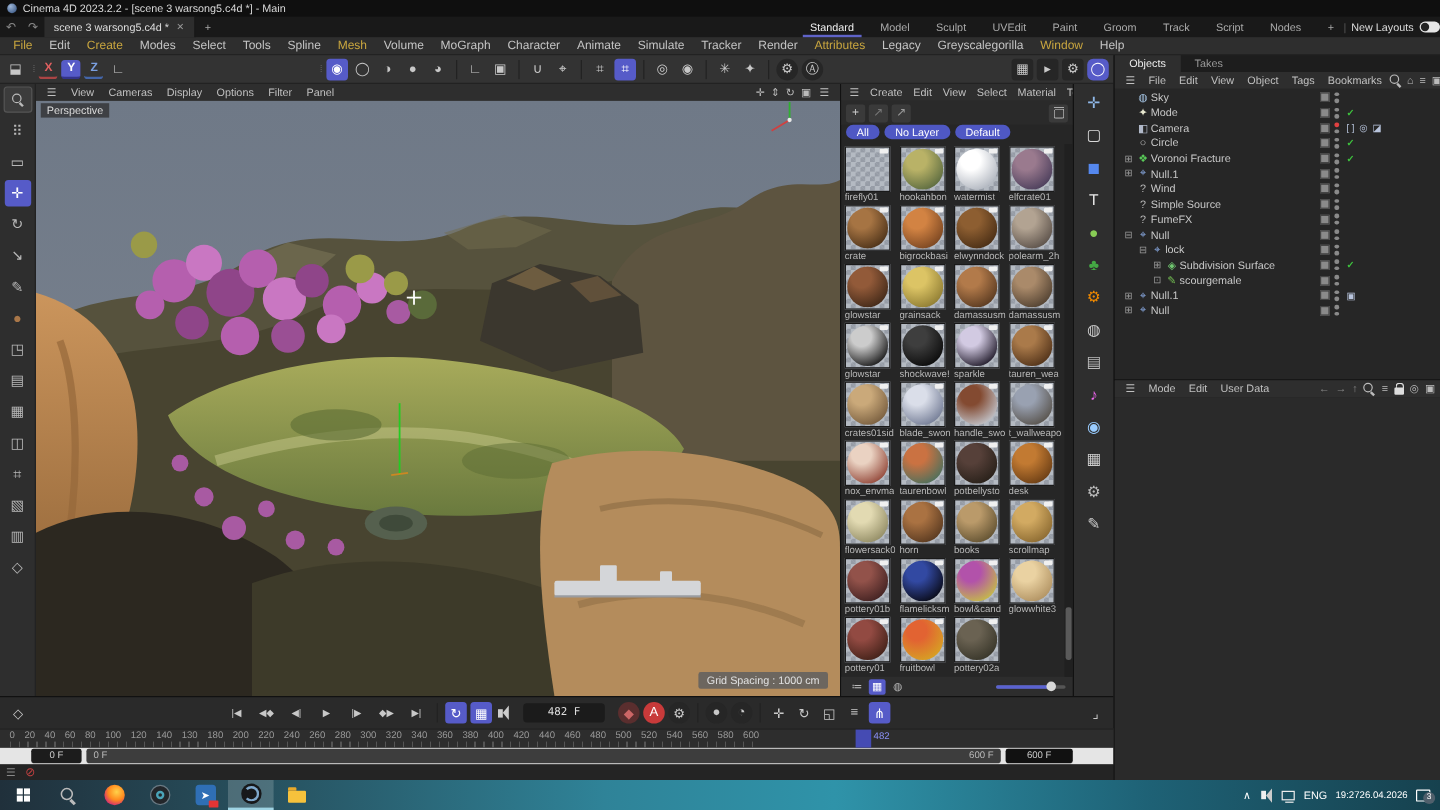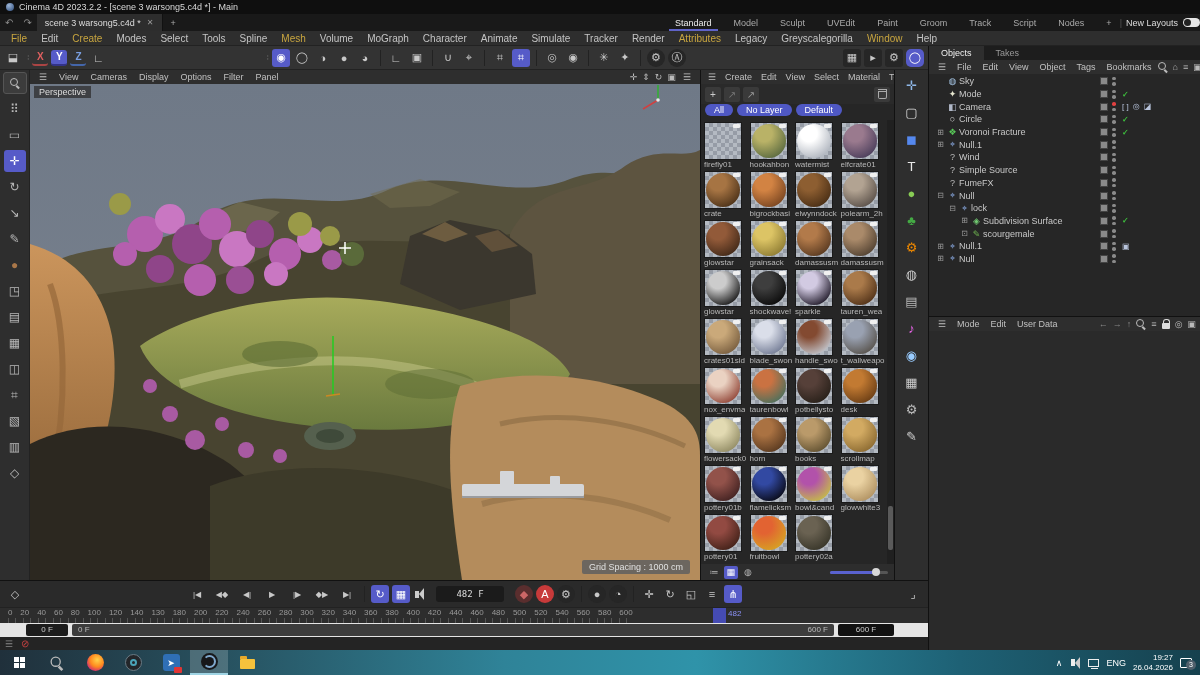--- a/index.html
+++ b/index.html
@@ -151,21 +151,21 @@
   .cam2::before{content:"";position:absolute;inset:4px;border-radius:50%;border:2px solid #4aa3b8}
   .tg{background:#2f6fb5}
   .tg::after{content:"";position:absolute;right:-2px;bottom:-2px;width:8px;height:6px;background:#e23535;border-radius:1px}
   .c4dic{border-radius:50%;background:#17181a}
   .c4dic::before{content:"";position:absolute;inset:2px;border-radius:50%;border:2px solid #7fa8cc;border-left-color:transparent}
   .folder{position:relative;width:15px;height:10px;background:#f6c23c;border-radius:1px;margin-top:3px}
   .folder::before{content:"";position:absolute;left:0;top:-3px;width:7px;height:3px;background:#e8a92a;border-radius:1px 1px 0 0}
   .tkright{margin-left:auto;display:flex;align-items:center;gap:7px;padding:0 8px;color:#fff;font-size:9px}
   .net{width:11px;height:8px;border:1px solid #eee;position:relative;margin-top:1px}
   .net::after{content:"";position:absolute;left:2px;bottom:-3px;width:7px;height:1px;background:#eee}
-  .clock{display:flex;flex-direction:column;align-items:flex-end;font-size:8px;line-height:1.15}
+  .clock{display:flex;flex-direction:row;align-items:flex-end;font-size:8px;line-height:1.15}
   .notif{position:relative;width:12px;height:10px;border:1px solid #fff;border-radius:1px}
   .nbadge{position:absolute;right:-5px;bottom:-3px;background:#50606c;color:#fff;border-radius:50%;
     width:10px;height:10px;font-size:7px;display:flex;align-items:center;justify-content:center}
   .dimtxt{color:#888}
 </style>
 </head>
 <body>
 
 <div class="titlebar">
   <span class="appdot"></span>

